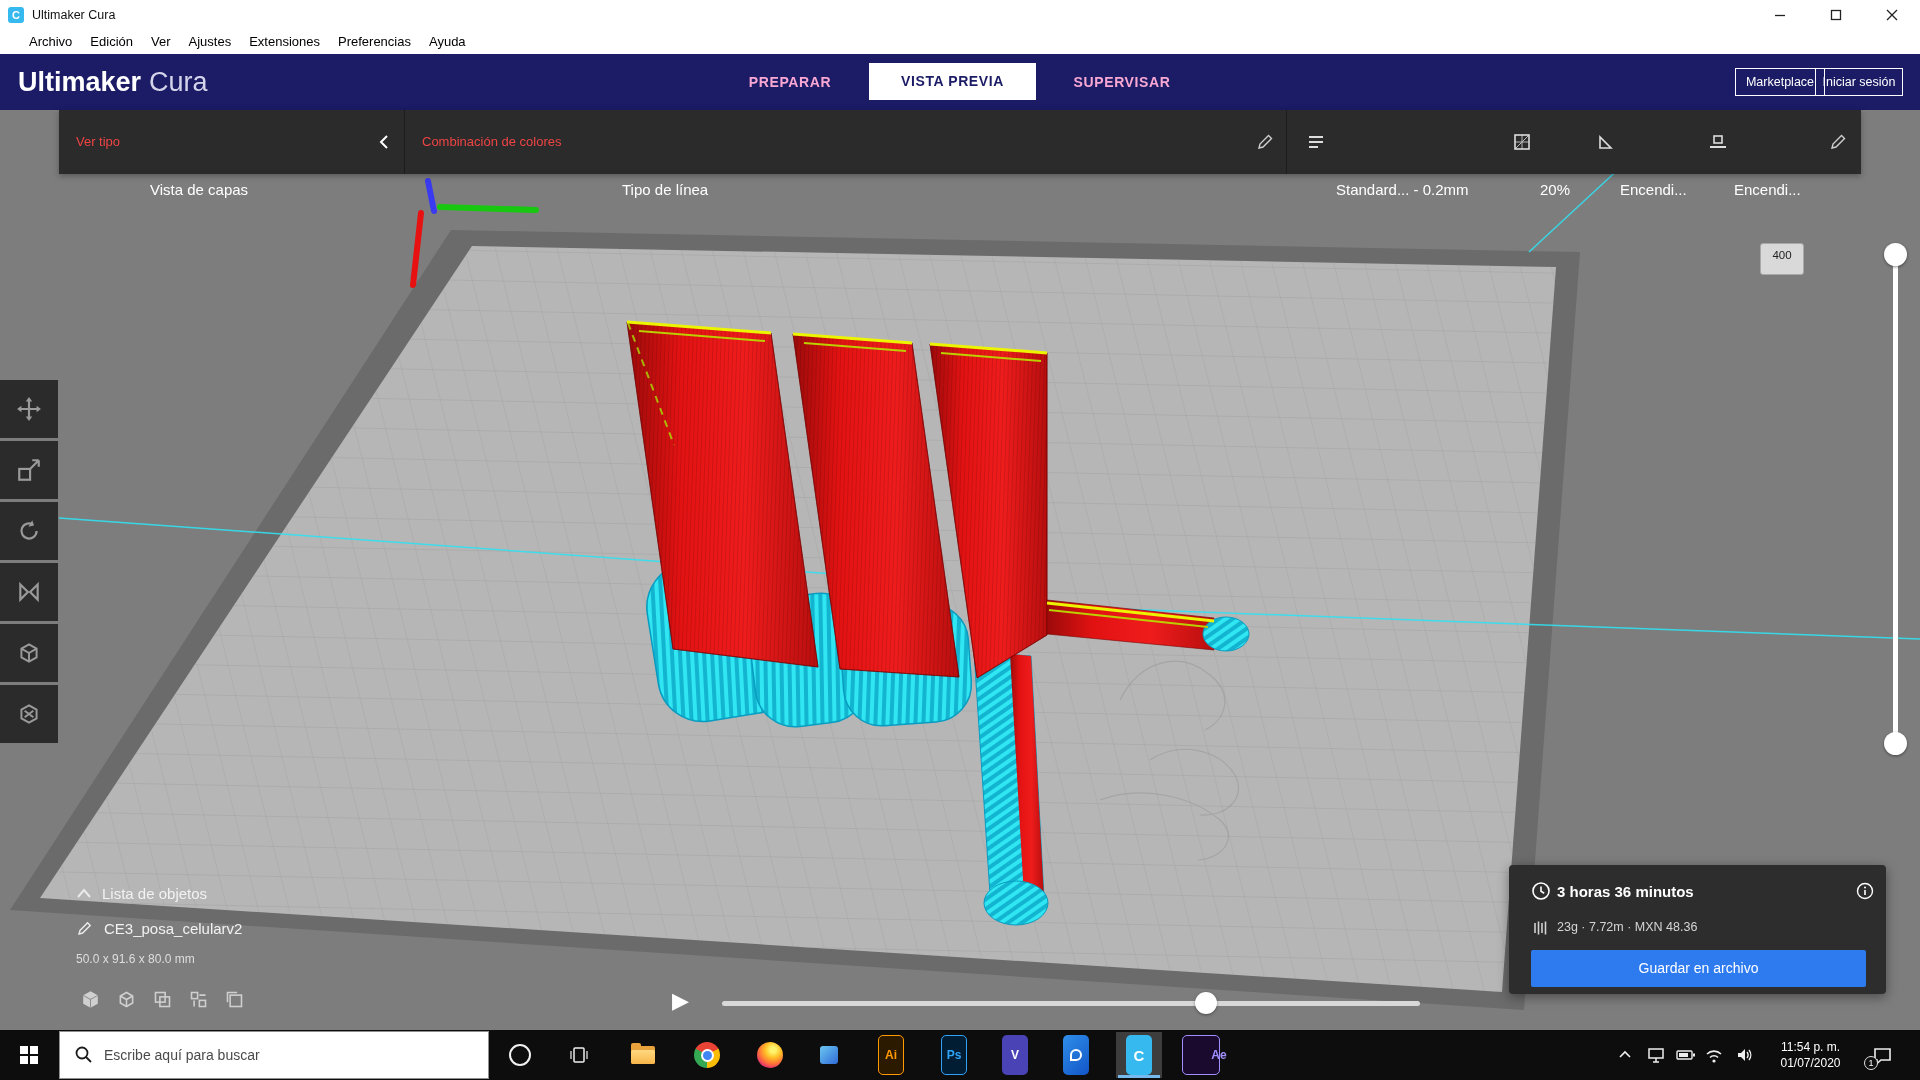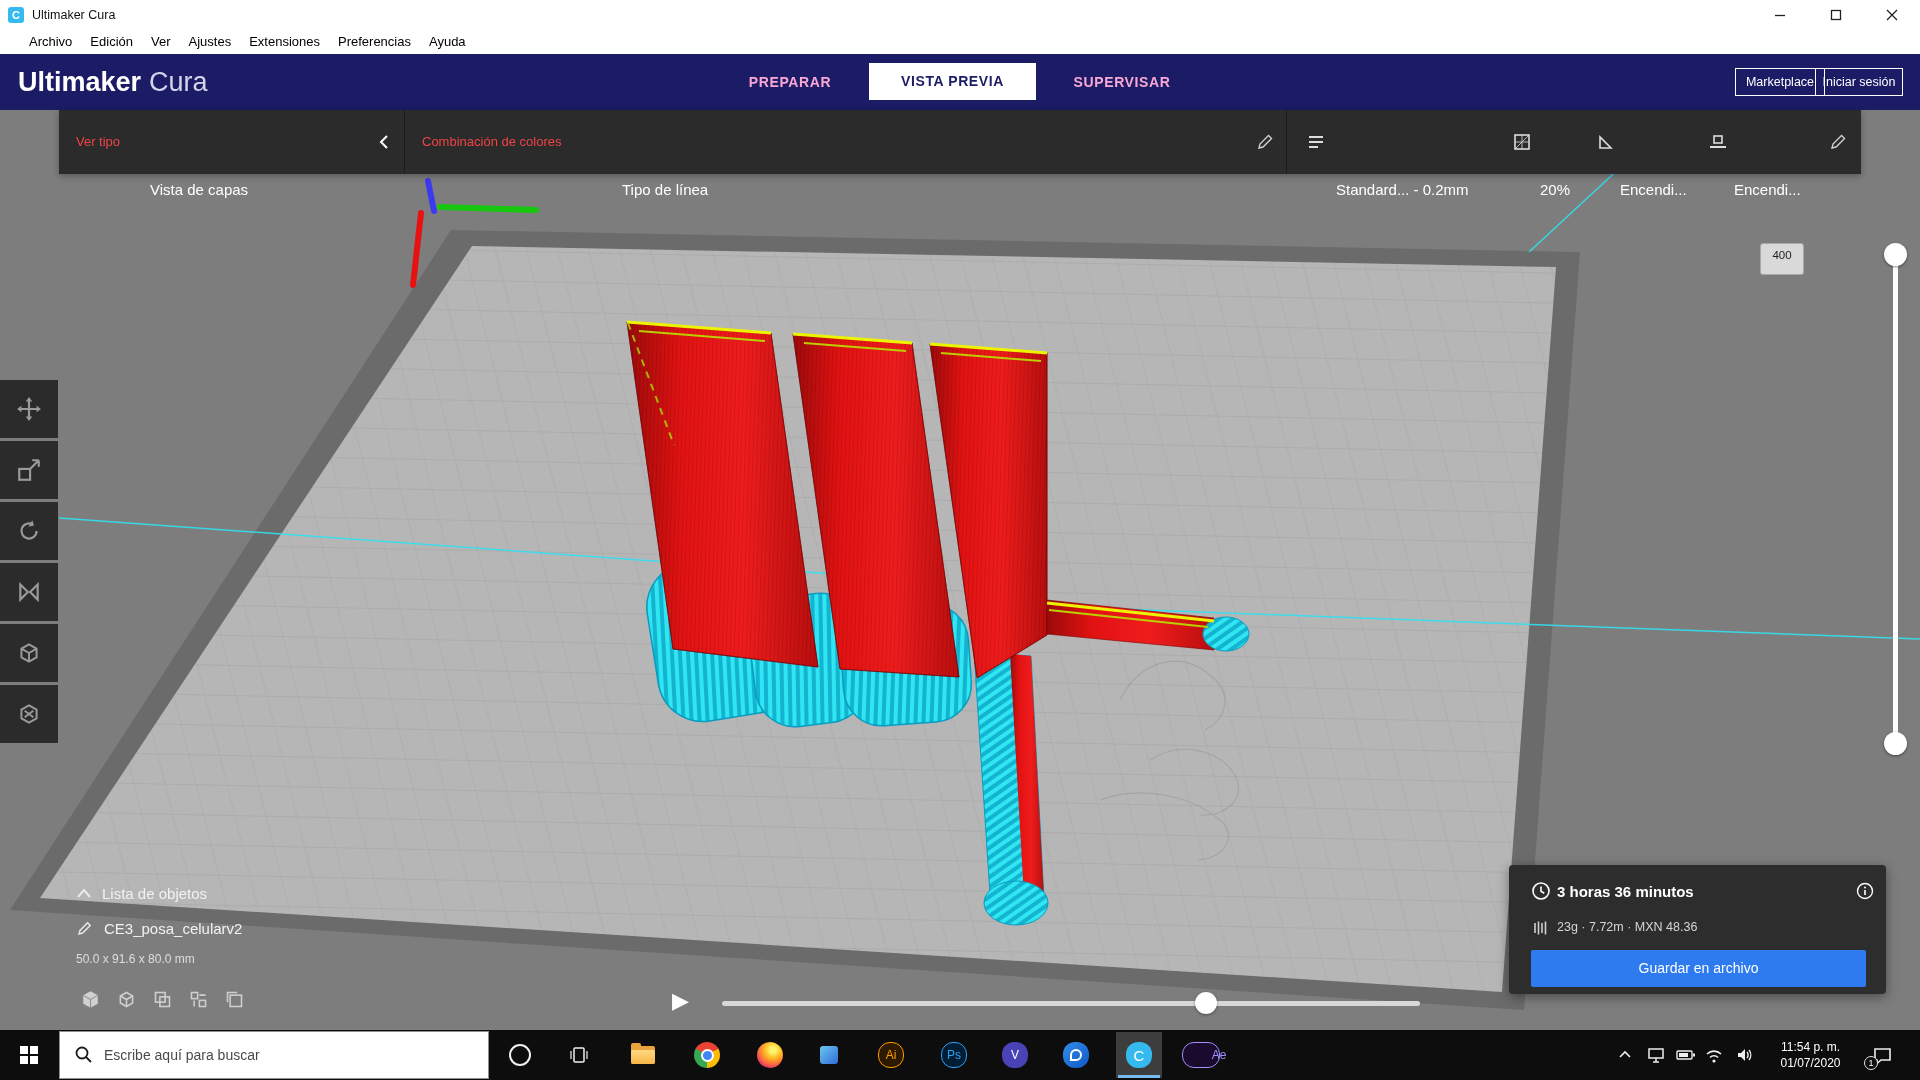--- a/index.html
+++ b/index.html
@@ -56,21 +56,21 @@
   #jobpanel .material { position:absolute; left:48px; top:55px; font-size:12.5px; color:#d5d5d5; }
   #savebtn { position:absolute; left:22px; top:85px; width:335px; height:37px; background:#2e7bf0; color:#fff; font-size:14px; text-align:center; line-height:37px; border-radius:2px; }
 
   
   #taskbar { position:absolute; left:0; top:1030px; width:1920px; height:50px; background:#0d0d0d; }
   #searchbox { position:absolute; left:59px; top:1031px; width:430px; height:48px; background:#ffffff; border:1px solid #8f8f8f; padding-left:44px; font-size:14px; color:#333; font-family:"Liberation Sans", sans-serif; }
   #searchbox::placeholder { color:#4a4a4a; opacity:1; }
   .tb-cell { position:absolute; top:1032px; width:46px; height:46px; display:flex; align-items:center; justify-content:center; }
   .tb-cell.active { background:#3d3d3d; }
   .tb-cell.active::after { content:""; position:absolute; left:2px; right:2px; bottom:0; height:3px; background:#76b9ed; }
-  .appsq { width:26px; height:26px; border-radius:12px; display:flex; align-items:center; justify-content:center; font-weight:normal; font-size:12px; }
+  .appsq { width:26px; height:40px; border-radius:5px; display:flex; align-items:center; justify-content:center; font-weight:bold; font-size:12px; }
   .chrome { width:26px; height:26px; border-radius:50%; background:conic-gradient(from -60deg,#ea4335 0 120deg,#fbbc05 120deg 240deg,#34a853 240deg 360deg); display:flex; align-items:center; justify-content:center; }
   .chrome .ring { width:13px; height:13px; border-radius:50%; background:#fff; display:flex; align-items:center; justify-content:center; }
   .chrome .core { width:9px; height:9px; border-radius:50%; background:#4285f4; }
   .firefox { width:26px; height:26px; border-radius:50%; background:radial-gradient(circle at 62% 30%, #fff36e 0 12%, #ffc226 32%, #ff7139 58%, #e3306e 78%, #7542e5 100%); }
   .cortana { width:22px; height:22px; border-radius:50%; border:2px solid #f0f0f0; }
   .folder { position:relative; width:24px; height:18px; }
   .folder .back { position:absolute; left:0; top:0; width:24px; height:18px; background:#e8a33d; border-radius:2px; }
   .folder .tab { position:absolute; left:0; top:-3px; width:10px; height:5px; background:#e8a33d; border-radius:2px 2px 0 0; }
   .folder .front { position:absolute; left:0; top:4px; width:24px; height:14px; background:linear-gradient(#ffd980,#f7b64a); border-radius:2px; }
   .startlogo { position:relative; width:18px; height:18px; }

